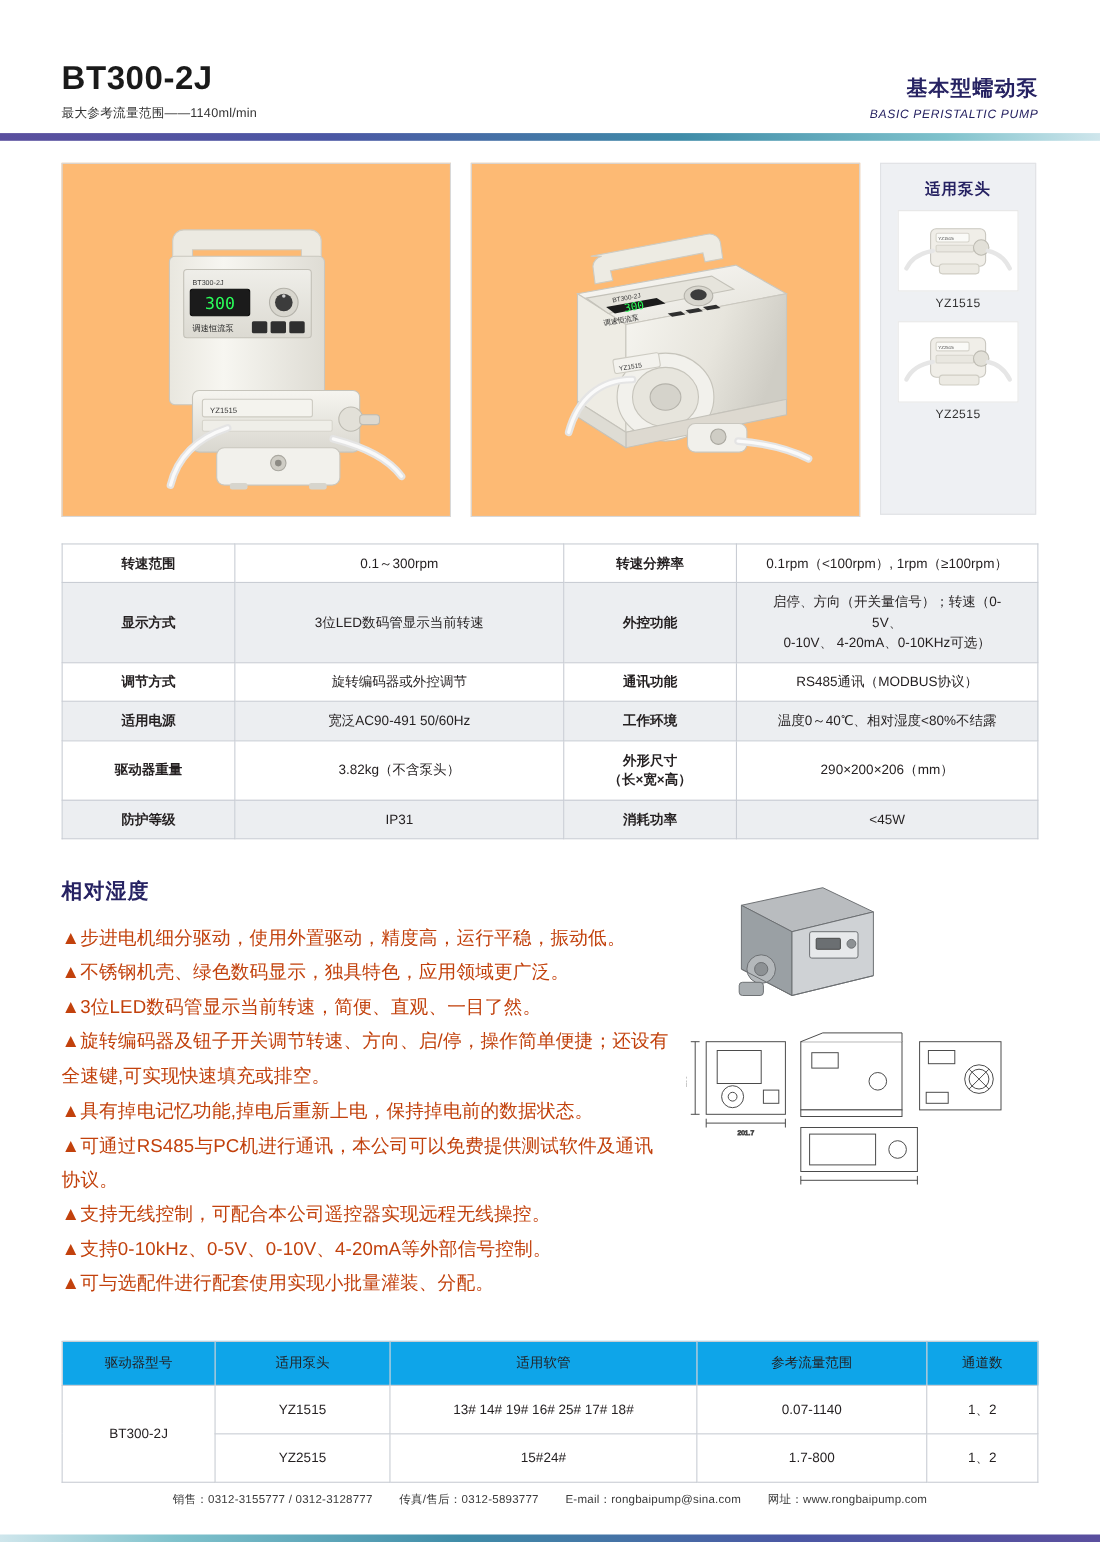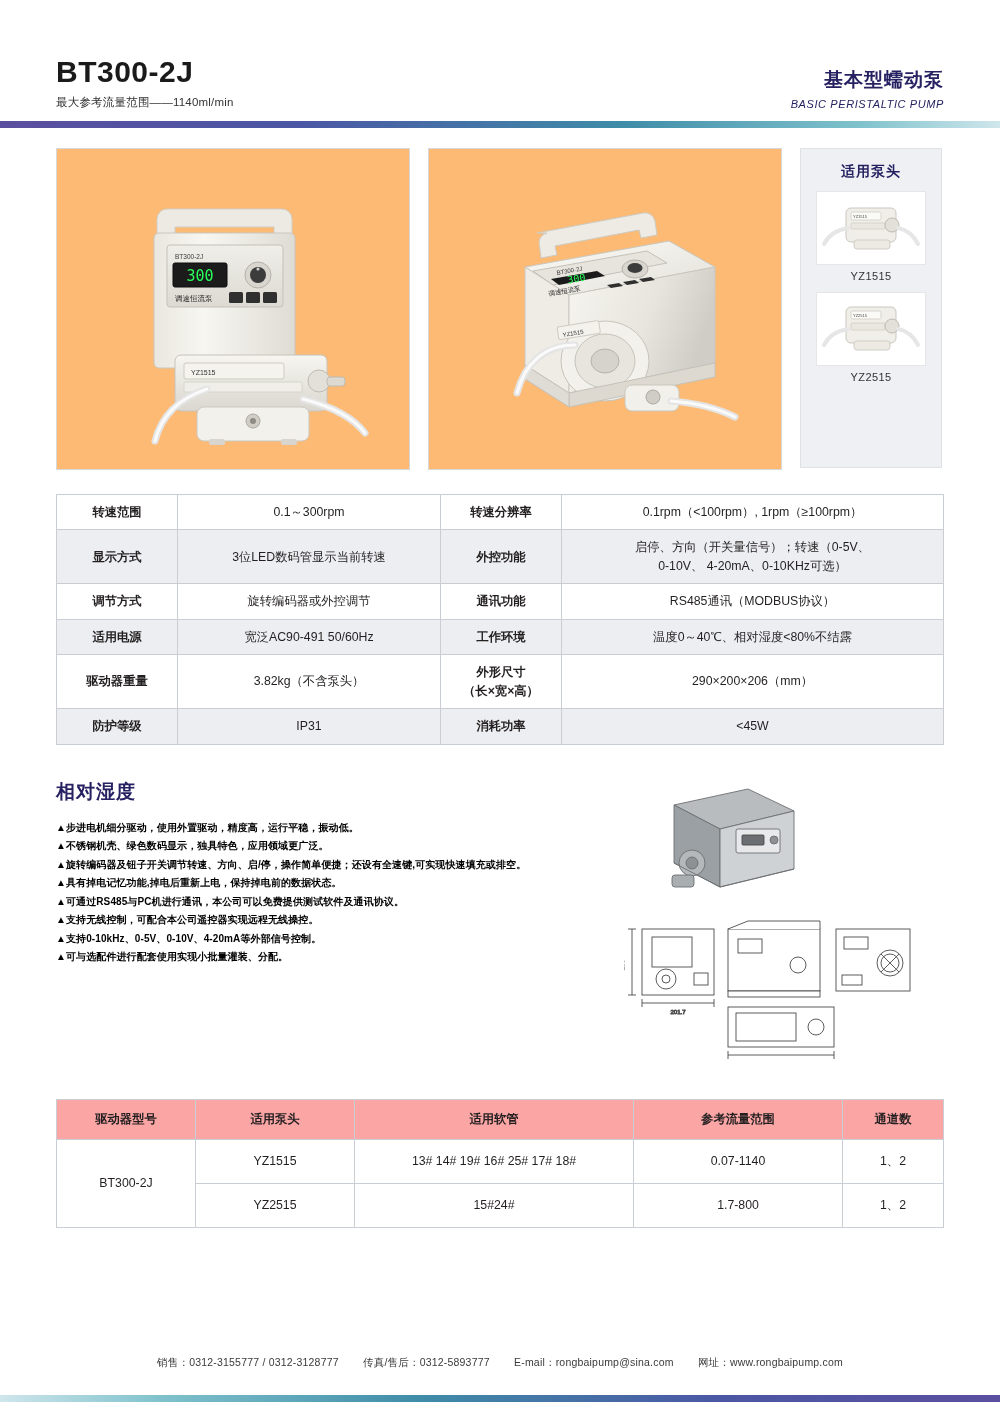--- a/index.html
+++ b/index.html
@@ -124,21 +124,21 @@
     padding: 24px 56px 0 56px;
     box-sizing: border-box;
   }
   table.spec {
     width: 100%;
     border-collapse: collapse;
     font-size: 12.3px;
   }
   table.spec td {
     border: 1px solid #c9cdd4;
-    padding: 8px 6px;
+    padding: 8px 24px;
     text-align: center;
     line-height: 1.5;
     color: #231f20;
   }
   table.spec td.lab {
     width: 108px;
     font-weight: bold;
     background: #ffffff;
   }
   table.spec tr.alt td { background: #eceef1; }
@@ -153,46 +153,45 @@
   }
   .features-left { width: 560px; }
   .features-title {
     color: #262262;
     font-weight: bold;
     font-size: 19px;
     letter-spacing: 1px;
     margin-bottom: 14px;
   }
   .feature-line {
-    font-size: 10px;
+    font-size: 17px;
     line-height: 1.85;
-    color: #000000;
+    color: #c2410c;
     letter-spacing: 0.1px;
-    font-weight: bold;
   }
   .features-right {
     flex: 1;
     position: relative;
     padding-left: 14px;
   }
 
   
   .model-wrap {
     padding: 36px 56px 0 56px;
     box-sizing: border-box;
   }
   table.models {
     width: 100%;
     border-collapse: collapse;
     font-size: 12.3px;
   }
   table.models th {
     border: 1px solid #c9cdd4;
-    background: #fca5a5;
-    font-weight: bold;
+    background: #0ea5e9;
+    font-weight: normal;
     padding: 11px 4px;
     color: #231f20;
   }
   table.models td {
     border: 1px solid #c9cdd4;
     padding: 13px 4px;
     text-align: center;
     color: #231f20;
   }
 
@@ -433,20 +432,21 @@
       </tr>
     </tbody>
   </table>
 </div>
 
 <div class="features-wrap">
   <div class="features-left">
     <div class="features-title">相对湿度</div>
     <div class="feature-line">▲步进电机细分驱动，使用外置驱动，精度高，运行平稳，振动低。</div>
     <div class="feature-line">▲不锈钢机壳、绿色数码显示，独具特色，应用领域更广泛。</div>
+    <div class="feature-line">▲3位LED数码管显示当前转速，简便、直观、一目了然。</div>
     <div class="feature-line">▲旋转编码器及钮子开关调节转速、方向、启/停，操作简单便捷；还设有全速键,可实现快速填充或排空。</div>
     <div class="feature-line">▲具有掉电记忆功能,掉电后重新上电，保持掉电前的数据状态。</div>
     <div class="feature-line">▲可通过RS485与PC机进行通讯，本公司可以免费提供测试软件及通讯协议。</div>
     <div class="feature-line">▲支持无线控制，可配合本公司遥控器实现远程无线操控。</div>
     <div class="feature-line">▲支持0-10kHz、0-5V、0-10V、4-20mA等外部信号控制。</div>
     <div class="feature-line">▲可与选配件进行配套使用实现小批量灌装、分配。</div>
   </div>
 
   <div class="features-right">
     <svg width="320" height="280" viewBox="0 0 320 280">

